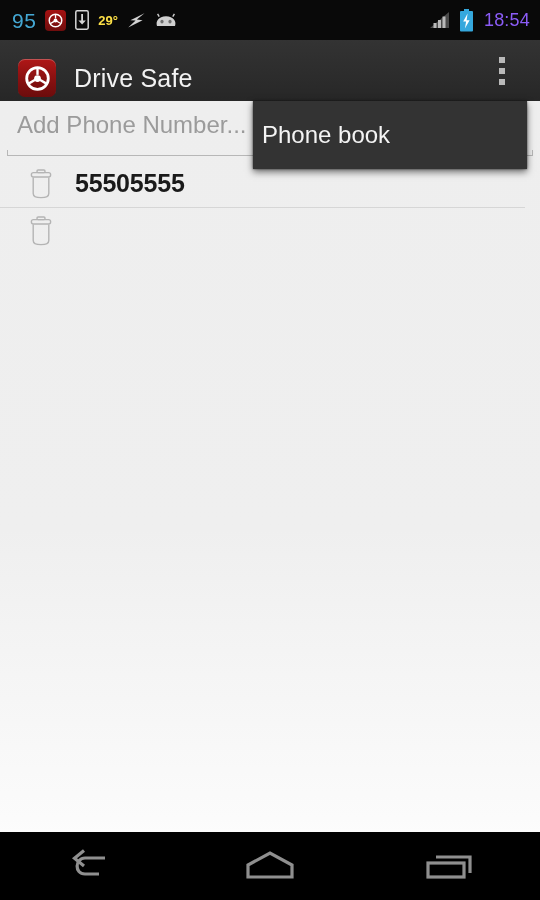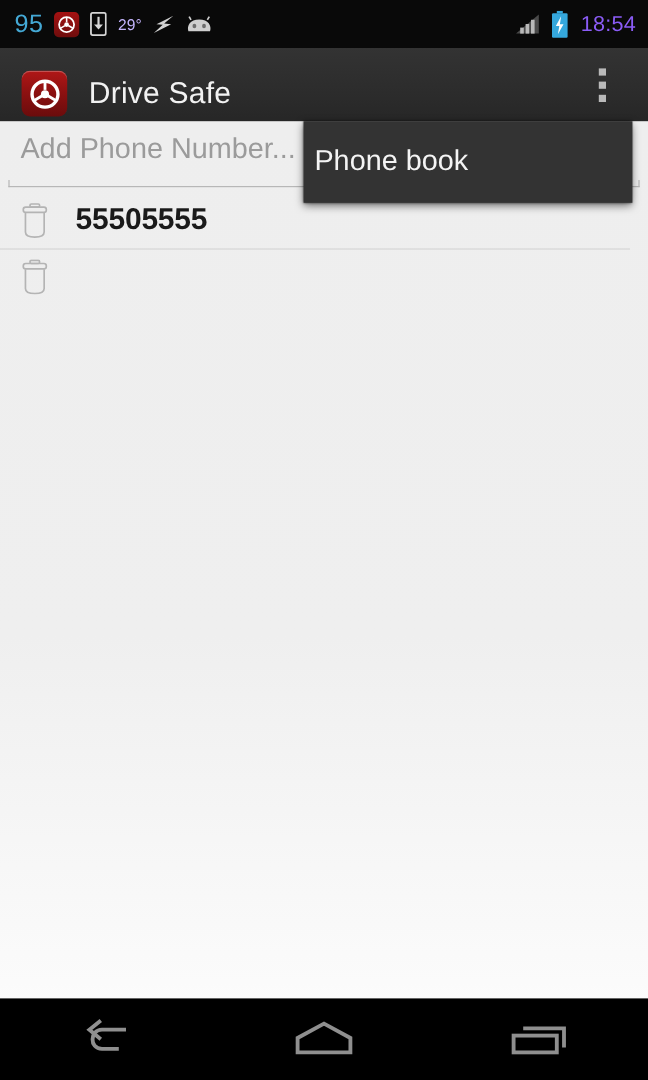--- a/index.html
+++ b/index.html
@@ -40,23 +40,24 @@
     align-items: center;
     gap: 8px;
   }
   .status-battnum {
     color: #44a8d4;
     font-size: 21px;
     letter-spacing: 0.5px;
     line-height: 1;
   }
   .status-temp {
-    color: #c4b5fd;
+    color: #fde047;
     font-size: 13px;
     line-height: 1;
+    font-weight: bold;
   }
   .status-clock {
     color: #8b5cf6;
     font-size: 18px;
     letter-spacing: 0.2px;
     line-height: 1;
     margin-left: 2px;
   }
 
   
@@ -155,21 +156,21 @@
     border-right: 1px solid #b7b7b7;
   }
 
   
   #number-list { margin-top: 3px; }
   .list-item {
     position: relative;
     height: 47px;
     display: flex;
     align-items: center;
-    padding-left: 16px;
+    padding-left: 28px;
   }
   .list-item + .list-item::before {
     content: "";
     position: absolute;
     left: -5px; right: 15px; top: 0;
     border-top: 1px solid #d6d6d6;
   }
   .trash-icon { flex: none; width: 26px; height: 30px; }
   .item-label {
     margin-left: 21px;

